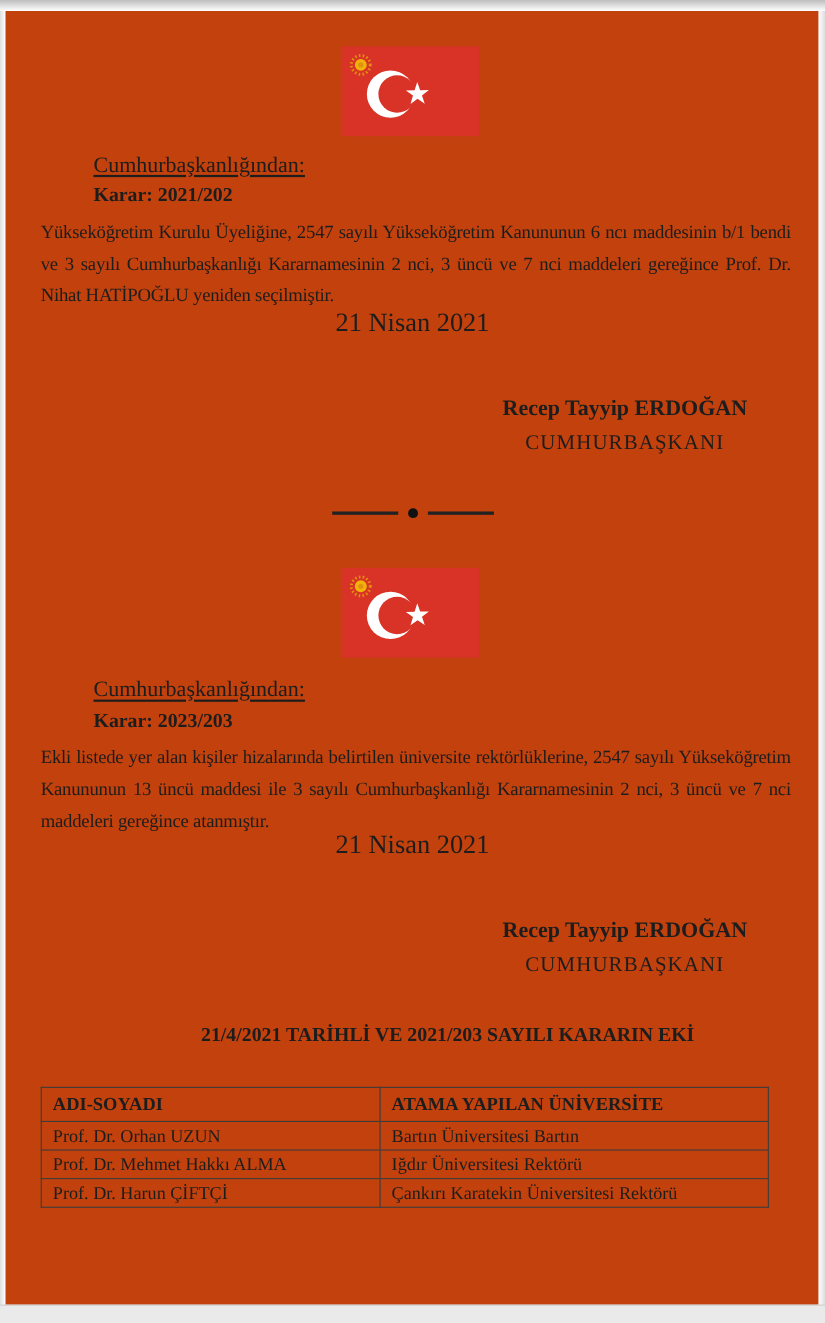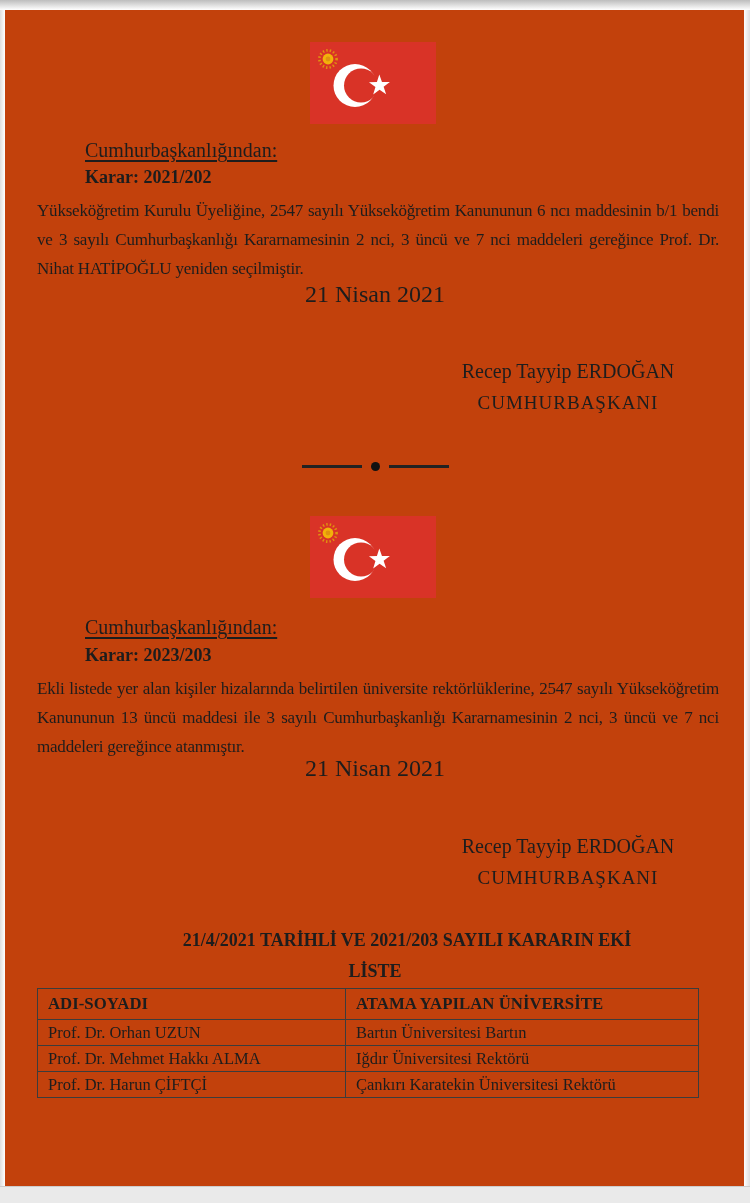--- a/index.html
+++ b/index.html
@@ -30,21 +30,21 @@
 
   .body-text{position:absolute;left:37px;width:682px;font-size:17px;
     line-height:29px;text-align:justify;letter-spacing:-0.2px;}
   .b1{top:196px;} .b2{top:674px;}
 
   .date{position:absolute;left:0;width:750px;text-align:center;font-size:24px;}
   .d1{top:281px;} .d2{top:755px;}
 
   .sig{position:absolute;left:418px;width:300px;text-align:center;}
   .s1{top:360px;} .s2{top:835px;}
-  .sig-name{font-weight:normal;font-size:20px;}
+  .sig-name{font-weight:bold;font-size:20px;}
   .sig-title{font-size:19px;margin-top:9px;letter-spacing:1px;}
 
   .divider{position:absolute;top:462px;left:0;width:750px;
     display:flex;justify-content:center;align-items:center;gap:9px;}
   .dline{width:60px;height:2.5px;background:#222222;}
   .ddot{width:9px;height:9px;background:#111111;border-radius:50%;}
 
   .annex-title{position:absolute;top:930px;left:0;width:750px;
     text-align:center;font-weight:bold;font-size:18px;margin-left:32px;}
   .annex-subtitle{position:absolute;top:961px;left:0;width:750px;
@@ -114,21 +114,20 @@
   <div class="heading h2">Cumhurbaşkanlığından:</div>
   <div class="karar k2">Karar: 2023/203</div>
   <div class="body-text b2">Ekli listede yer alan kişiler hizalarında belirtilen üniversite rektörlüklerine, 2547 sayılı Yükseköğretim Kanununun 13 üncü maddesi ile 3 sayılı Cumhurbaşkanlığı Kararnamesinin 2 nci, 3 üncü ve 7 nci maddeleri gereğince atanmıştır.</div>
   <div class="date d2">21 Nisan 2021</div>
   <div class="sig s2">
     <div class="sig-name">Recep Tayyip ERDOĞAN</div>
     <div class="sig-title">CUMHURBAŞKANI</div>
   </div>
 
   <div class="annex-title">21/4/2021 TARİHLİ VE 2021/203 SAYILI KARARIN EKİ</div>
-  <div class="annex-subtitle">LİSTE</div>
 
   <table class="annex-table">
     <colgroup>
         <col style="width:308px">
         <col style="width:353px">
       </colgroup>
     <thead>
       <tr>
         <th>ADI-SOYADI</th>
         <th>ATAMA YAPILAN ÜNİVERSİTE</th>

